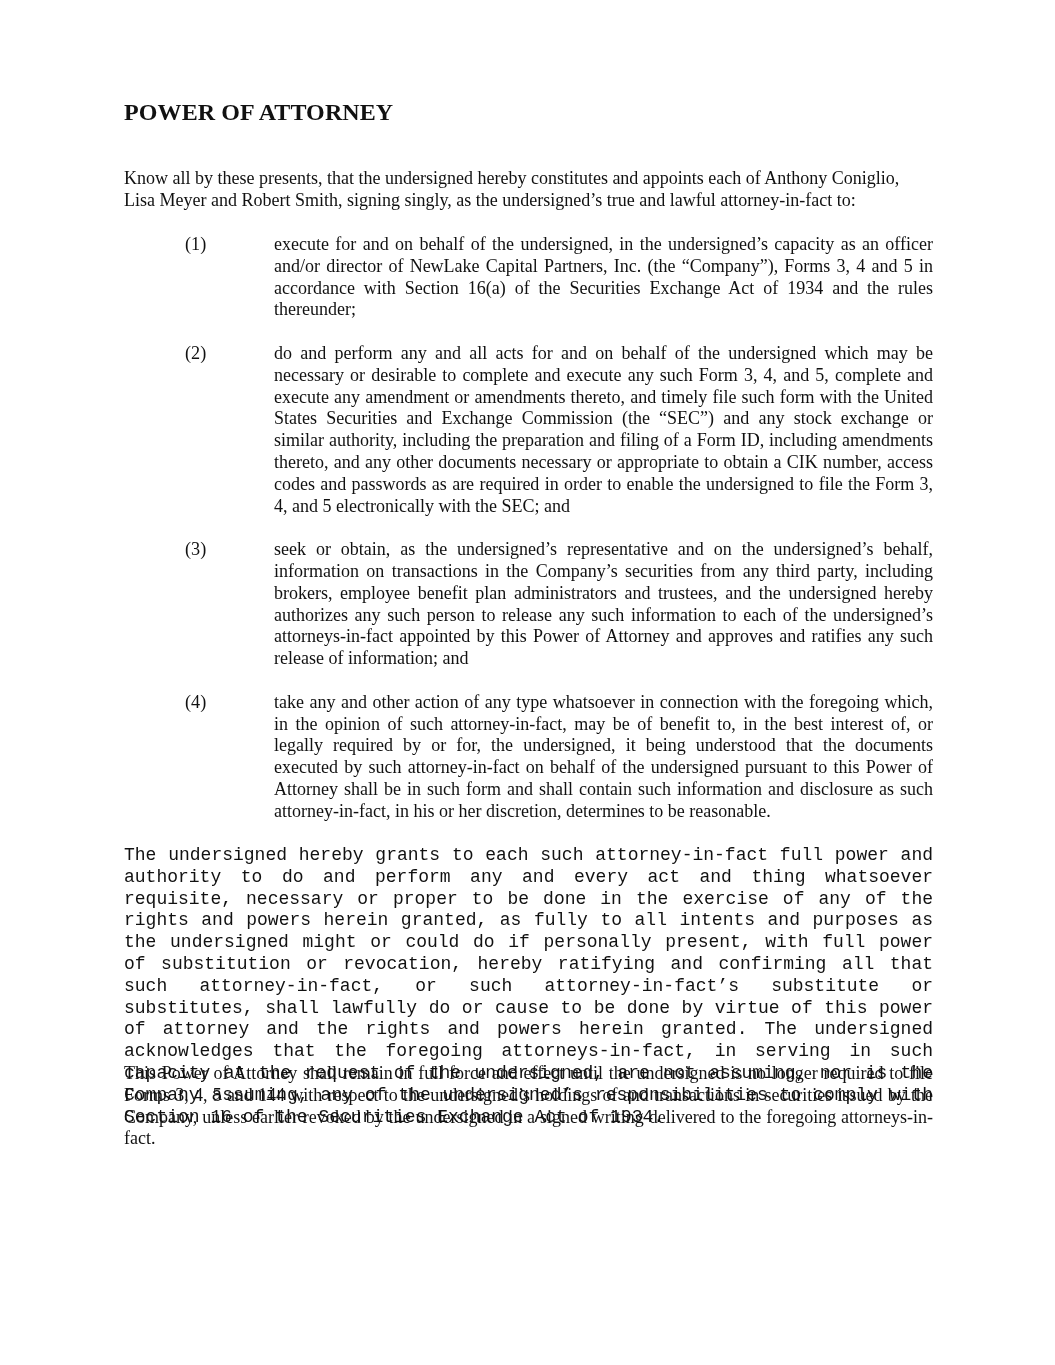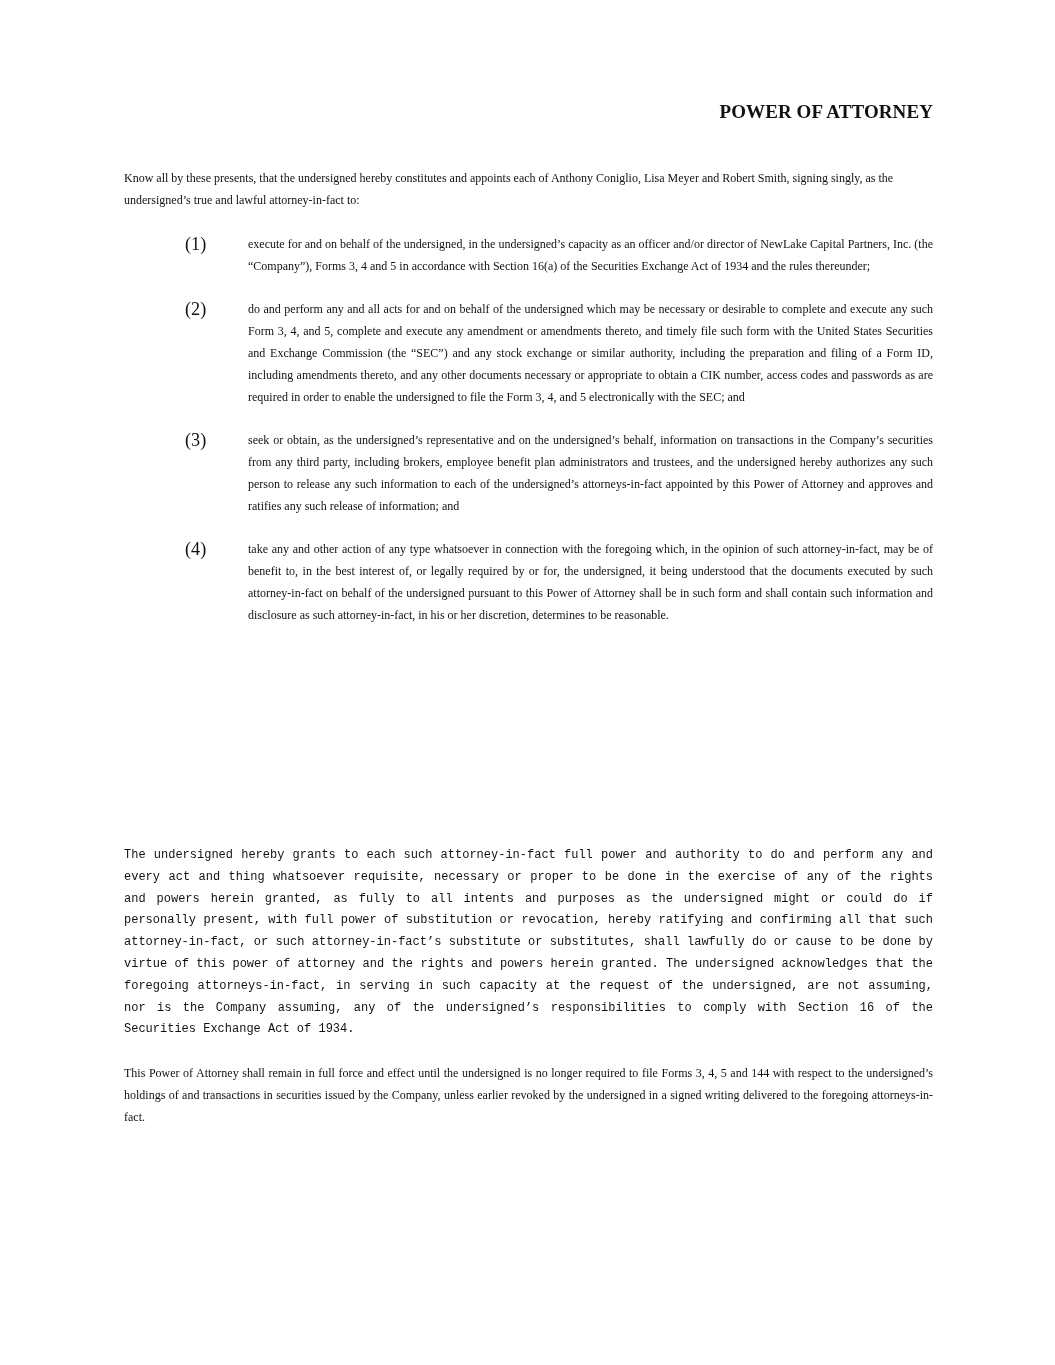--- a/index.html
+++ b/index.html
@@ -19,29 +19,29 @@
     position: absolute;
     left: 124px;
     top: 0;
     width: 809px;
   }
   .title {
     position: absolute;
     top: 101px;
     left: 0;
     width: 809px;
-    text-align: right;
+    text-align: left;
     font-weight: bold;
-    font-size: 19px;
+    font-size: 24px;
     line-height: 22px;
     letter-spacing: 0.1px;
   }
   .para {
     margin: 0;
-    font-size: 12px;
+    font-size: 18px;
     line-height: 21.8px;
     text-align: justify;
   }
   .intro {
     position: absolute;
     top: 168px;
     left: 0;
     width: 809px;
     text-align: left;
   }
@@ -59,20 +59,21 @@
     width: 124px;
     flex: 0 0 124px;
     padding-left: 61px;
     box-sizing: border-box;
     font-size: 18.2px;
     line-height: 21.8px;
   }
   .item-text {
     flex: 1 1 auto;
     width: 685px;
+    margin-left: 26px;
   }
   .grant {
     position: absolute;
     top: 845px;
     left: 0;
     width: 809px;
     font-family: Liberation Mono, monospace;
   }
   .duration {
     position: absolute;

